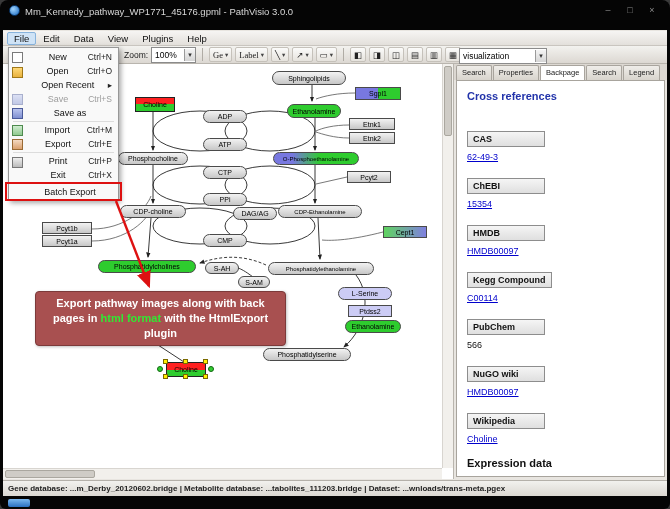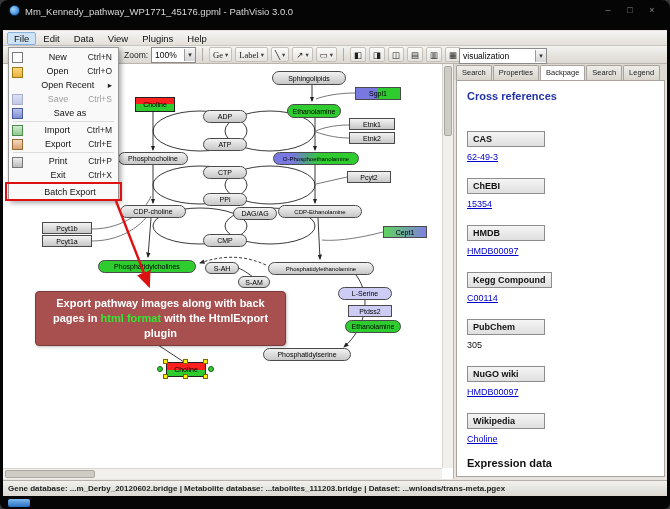--- a/index.html
+++ b/index.html
@@ -298,21 +298,21 @@
       <div class="xref-section">
         <span class="xref-name">HMDB</span>
         <a class="xref-link">HMDB00097</a>
       </div>
       <div class="xref-section">
         <span class="xref-name">Kegg Compound</span>
         <a class="xref-link">C00114</a>
       </div>
       <div class="xref-section">
         <span class="xref-name">PubChem</span>
-        <span class="xref-plain">305</span>
+        <span class="xref-plain">566</span>
       </div>
       <div class="xref-section">
         <span class="xref-name">NuGO wiki</span>
         <a class="xref-link">HMDB00097</a>
       </div>
       <div class="xref-section">
         <span class="xref-name">Wikipedia</span>
         <a class="xref-link">Choline</a>
       </div>
       <div class="expr-heading">Expression data</div>

